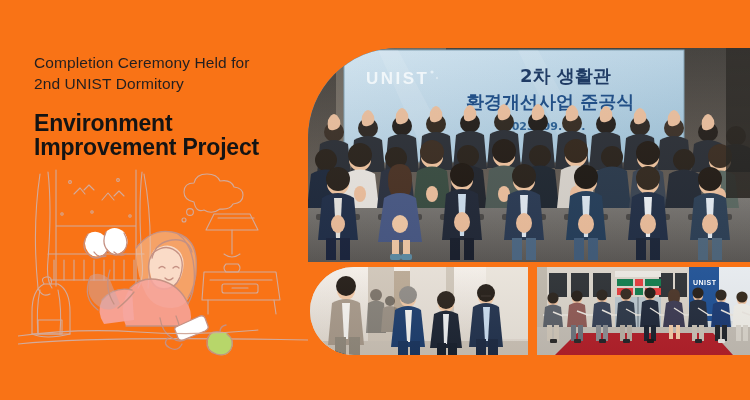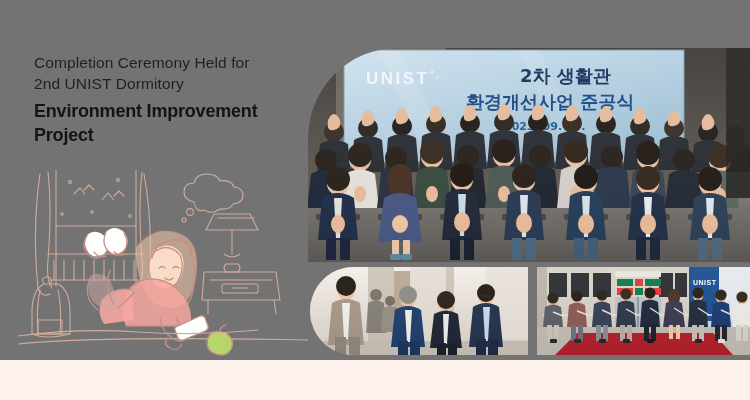--- a/index.html
+++ b/index.html
@@ -1,30 +1,30 @@
 <!DOCTYPE html>
 <html><head>
 <meta charset="utf-8">
 <style>
   html,body{margin:0;padding:0;}
   body{
     width:750px;height:400px;overflow:hidden;
     font-family:"Liberation Sans", sans-serif;
     background:#fdf1ec;
   }
-  .canvas{position:relative;width:750px;height:360px;background:#737373;overflow:hidden;}
+  .canvas{position:relative;width:750px;height:400px;background:#f97316;overflow:hidden;}
 
   
   .text-block{position:absolute;left:34px;top:52px;width:280px;}
   .eyebrow{
     font-size:15.5px;line-height:21px;color:#231f20;font-weight:400;
     letter-spacing:.1px;white-space:pre-line;
   }
   .headline{
-    margin-top:5px;font-size:18px;line-height:24px;color:#141414;
+    margin-top:17px;font-size:23px;line-height:24px;color:#141414;
     font-weight:700;letter-spacing:-.2px;
   }
 
   
   .illo{position:absolute;left:18px;top:168px;width:290px;height:200px;}
   .illo svg{display:block;width:290px;height:200px;}
 
   
   .photo{position:absolute;overflow:hidden;background:#cfcfcf;}
 

